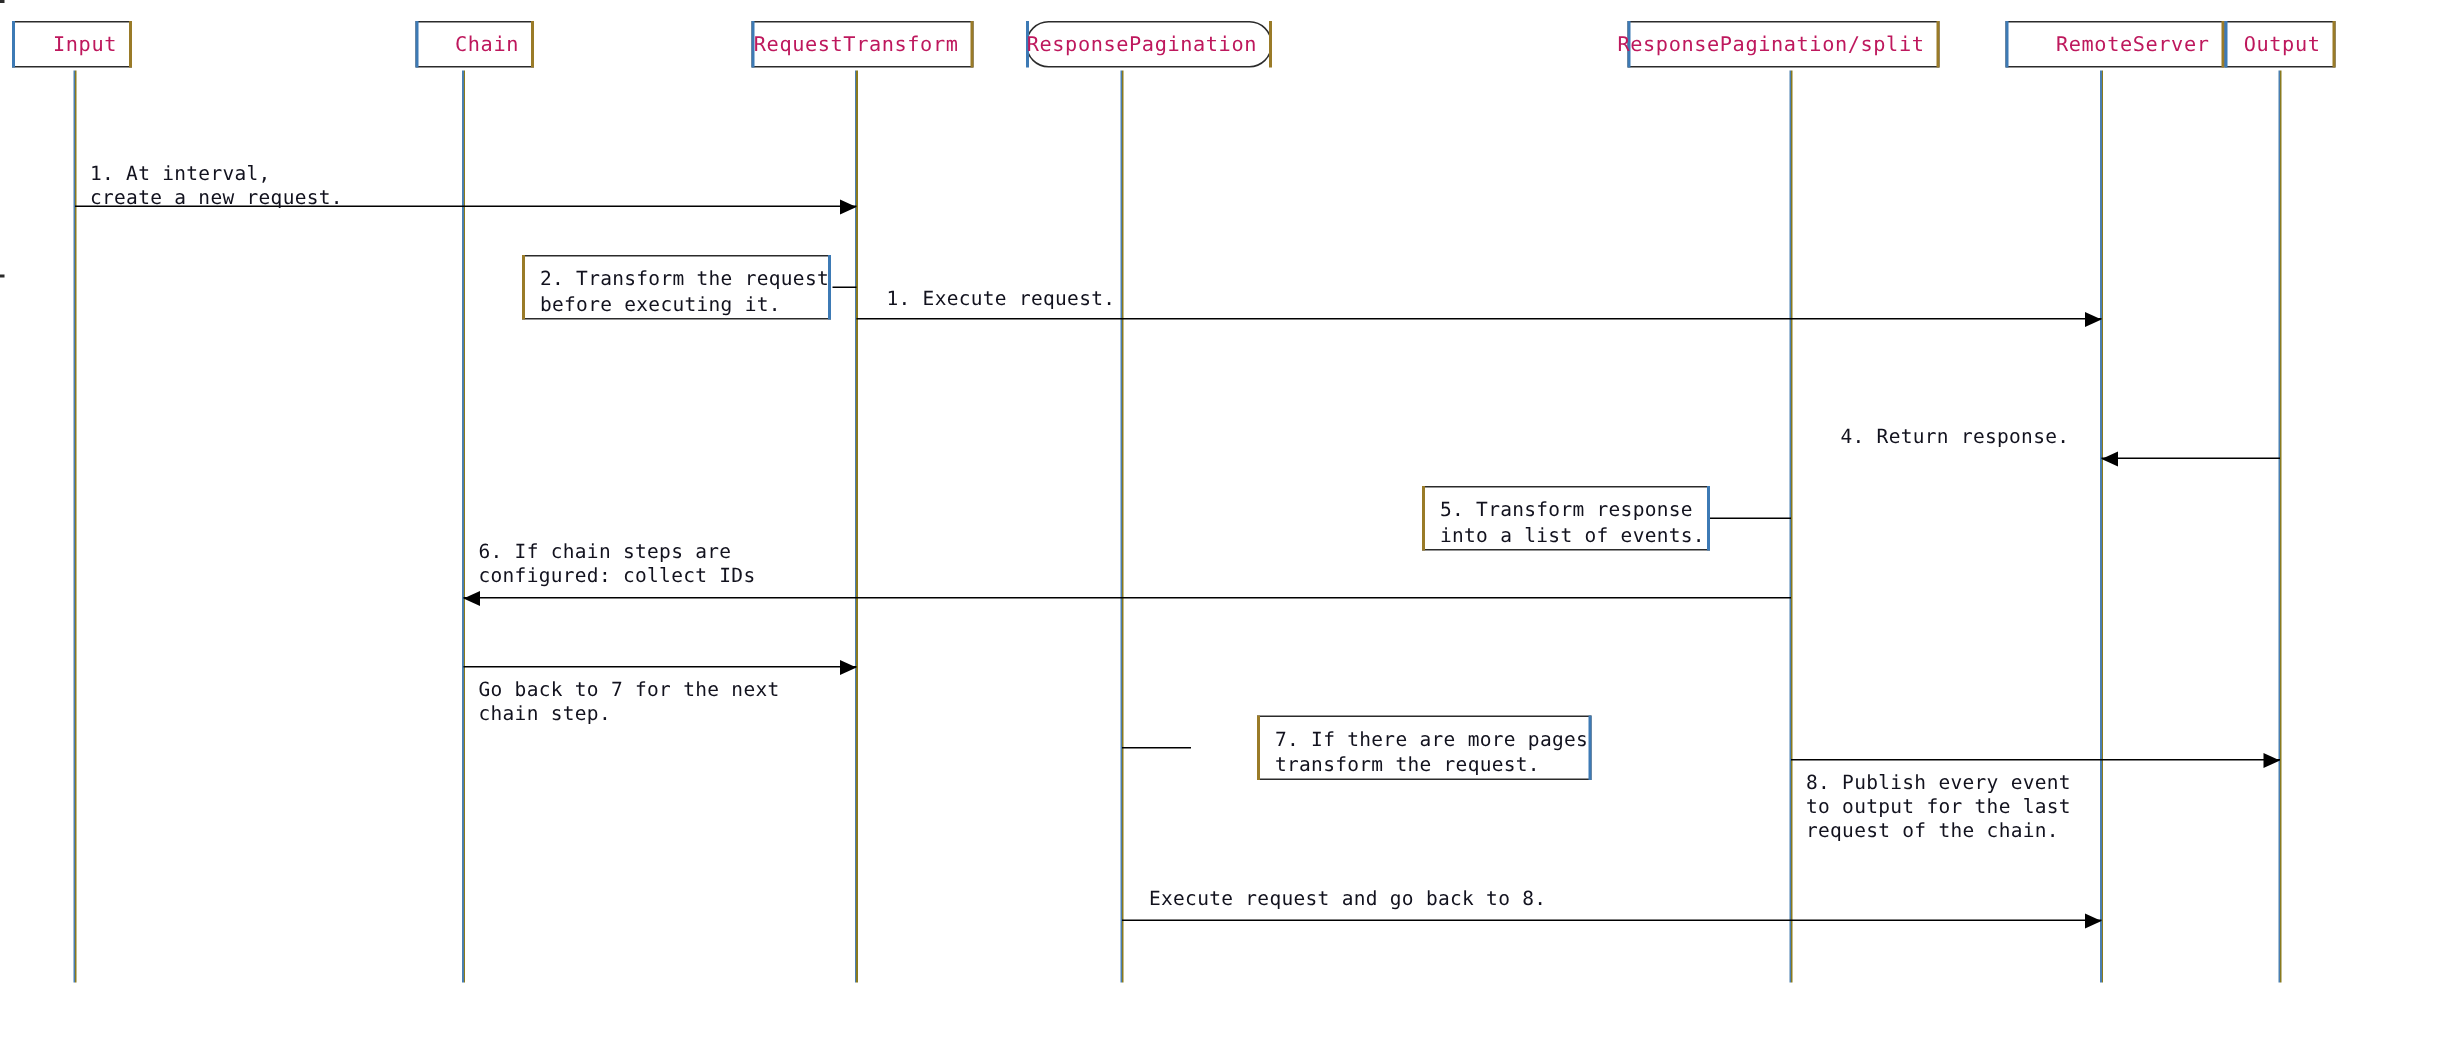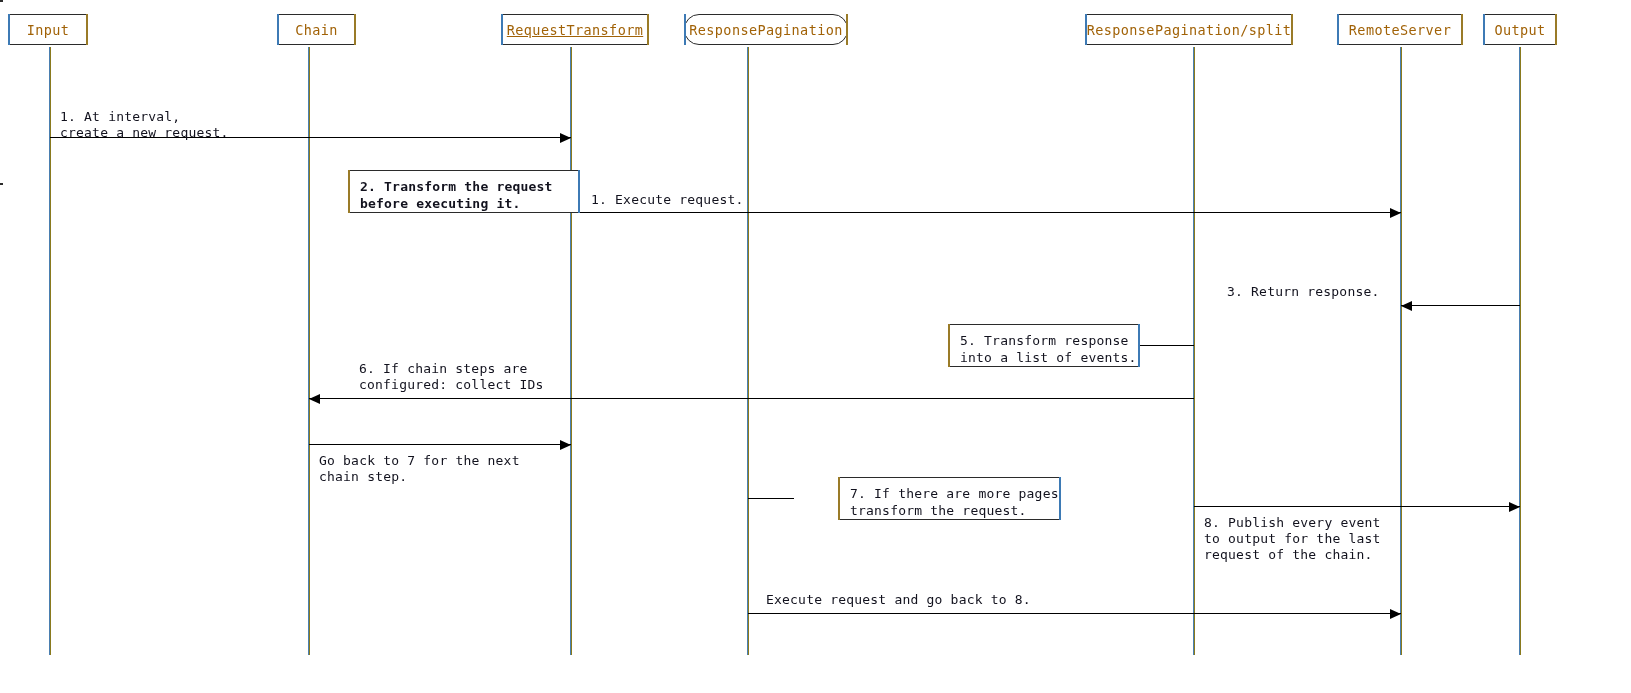--- a/index.html
+++ b/index.html
@@ -20,25 +20,25 @@
     overflow: hidden;
   }
   
   .participant {
     position: absolute;
     box-sizing: border-box;
     border: 1px solid #2b2b2b;
     background: #ffffff;
     display: flex;
     align-items: center;
-    justify-content: center;
+    justify-content: flex-end;
     height: 31px;
     font-size: 13.5px;
     letter-spacing: 0.4px;
-    color: #a16207;
+    color: #be185d;
     white-space: nowrap;
     z-index: 6;
   }
   .participant::before {
     content: "";
     position: absolute;
     left: -1px;
     top: -1px;
     bottom: -1px;
     width: 2px;
@@ -153,66 +153,66 @@
   <div id="messages-layer">
       <div class="msg-line" style="left: 50px; width: 521px; top: 137px;"></div>
       <div class="arrow-head right" style="top: 132.5px; left: 560px;"></div>
       <div class="msg-label" style="left: 60px; top: 109px;">1. At interval,
 create a new request.</div>
       <div class="msg-line" style="left: 571px; width: 830px; top: 212px;"></div>
       <div class="arrow-head right" style="top: 207.5px; left: 1390px;"></div>
       <div class="msg-label" style="left: 591px; top: 192px;">1. Execute request.</div>
       <div class="msg-line" style="left: 1401px; width: 119px; top: 305px;"></div>
       <div class="arrow-head left" style="top: 300.5px; left: 1401px;"></div>
-      <div class="msg-label" style="left: 1227px; top: 284px;">3. Return response.</div>
+      <div class="msg-label" style="left: 1227px; top: 284px;">4. Return response.</div>
       <div class="msg-line" style="left: 309px; width: 885px; top: 398px;"></div>
       <div class="arrow-head left" style="top: 393.5px; left: 309px;"></div>
-      <div class="msg-label" style="left: 319px; top: 361px; margin-left: 40px;">6. If chain steps are
+      <div class="msg-label" style="left: 319px; top: 361px;">6. If chain steps are
 configured: collect IDs</div>
       <div class="msg-line" style="left: 309px; width: 262px; top: 444px;"></div>
       <div class="arrow-head right" style="top: 439.5px; left: 560px;"></div>
       <div class="msg-label" style="left: 319px; top: 453px;">Go back to 7 for the next
 chain step.</div>
       <div class="msg-line" style="left: 1194px; width: 326px; top: 506px;"></div>
       <div class="arrow-head right" style="top: 501.5px; left: 1509px;"></div>
       <div class="msg-label" style="left: 1204px; top: 515px;">8. Publish every event
 to output for the last
 request of the chain.</div>
       <div class="msg-line" style="left: 748px; width: 653px; top: 613px;"></div>
       <div class="arrow-head right" style="top: 608.5px; left: 1390px;"></div>
       <div class="msg-label" style="left: 766px; top: 592px;">Execute request and go back to 8.</div>
     </div>
   <div id="notes-layer">
       <div class="note-connector" style="left: 555px; width: 16px; top: 191px;"></div>
-      <div class="note" style="left: 348px; top: 170px; width: 232px; height: 43px; font-weight: bold;"><span class="note-text">2. Transform the request
+      <div class="note" style="left: 348px; top: 170px; width: 206px; height: 43px;"><span class="note-text">2. Transform the request
 before executing it.</span></div>
       <div class="note-connector" style="left: 1140px; width: 54px; top: 345px;"></div>
       <div class="note" style="left: 948px; top: 324px; width: 192px; height: 43px;"><span class="note-text">5. Transform response
 into a list of events.</span></div>
       <div class="note-connector" style="left: 748px; width: 46px; top: 498px;"></div>
       <div class="note" style="left: 794px; top: 477px; width: 223px; height: 43px; margin-left: 44px;"><span class="note-text">7. If there are more pages
 transform the request.</span></div>
     </div>
   <div id="participants-layer">
       <div class="participant" style="left: 8px; width: 80px; top: 14px;">
         <span class="pname">Input</span>
       </div>
       <div class="participant" style="left: 277px; width: 79px; top: 14px;">
         <span class="pname">Chain</span>
       </div>
-      <div class="participant" style="left: 501px; width: 148px; top: 14px; text-decoration: underline;">
+      <div class="participant" style="left: 501px; width: 148px; top: 14px;">
         <span class="pname">RequestTransform</span>
       </div>
       <div class="participant" style="left: 684px; width: 164px; top: 14px; border-radius: 15px;">
         <span class="pname">ResponsePagination</span>
       </div>
       <div class="participant" style="left: 1085px; width: 208px; top: 14px;">
         <span class="pname">ResponsePagination/split</span>
       </div>
-      <div class="participant" style="left: 1337px; width: 126px; top: 14px;">
+      <div class="participant" style="left: 1337px; width: 146px; top: 14px;">
         <span class="pname">RemoteServer</span>
       </div>
       <div class="participant" style="left: 1483px; width: 74px; top: 14px;">
         <span class="pname">Output</span>
       </div>
     </div>
 <div class="edge-mark" style="left: 0px; top: 0px; width: 3px; height: 2px;"></div>
     <div class="edge-mark" style="left: 0px; top: 183px; width: 3px; height: 2px;"></div>
   </div>
 

